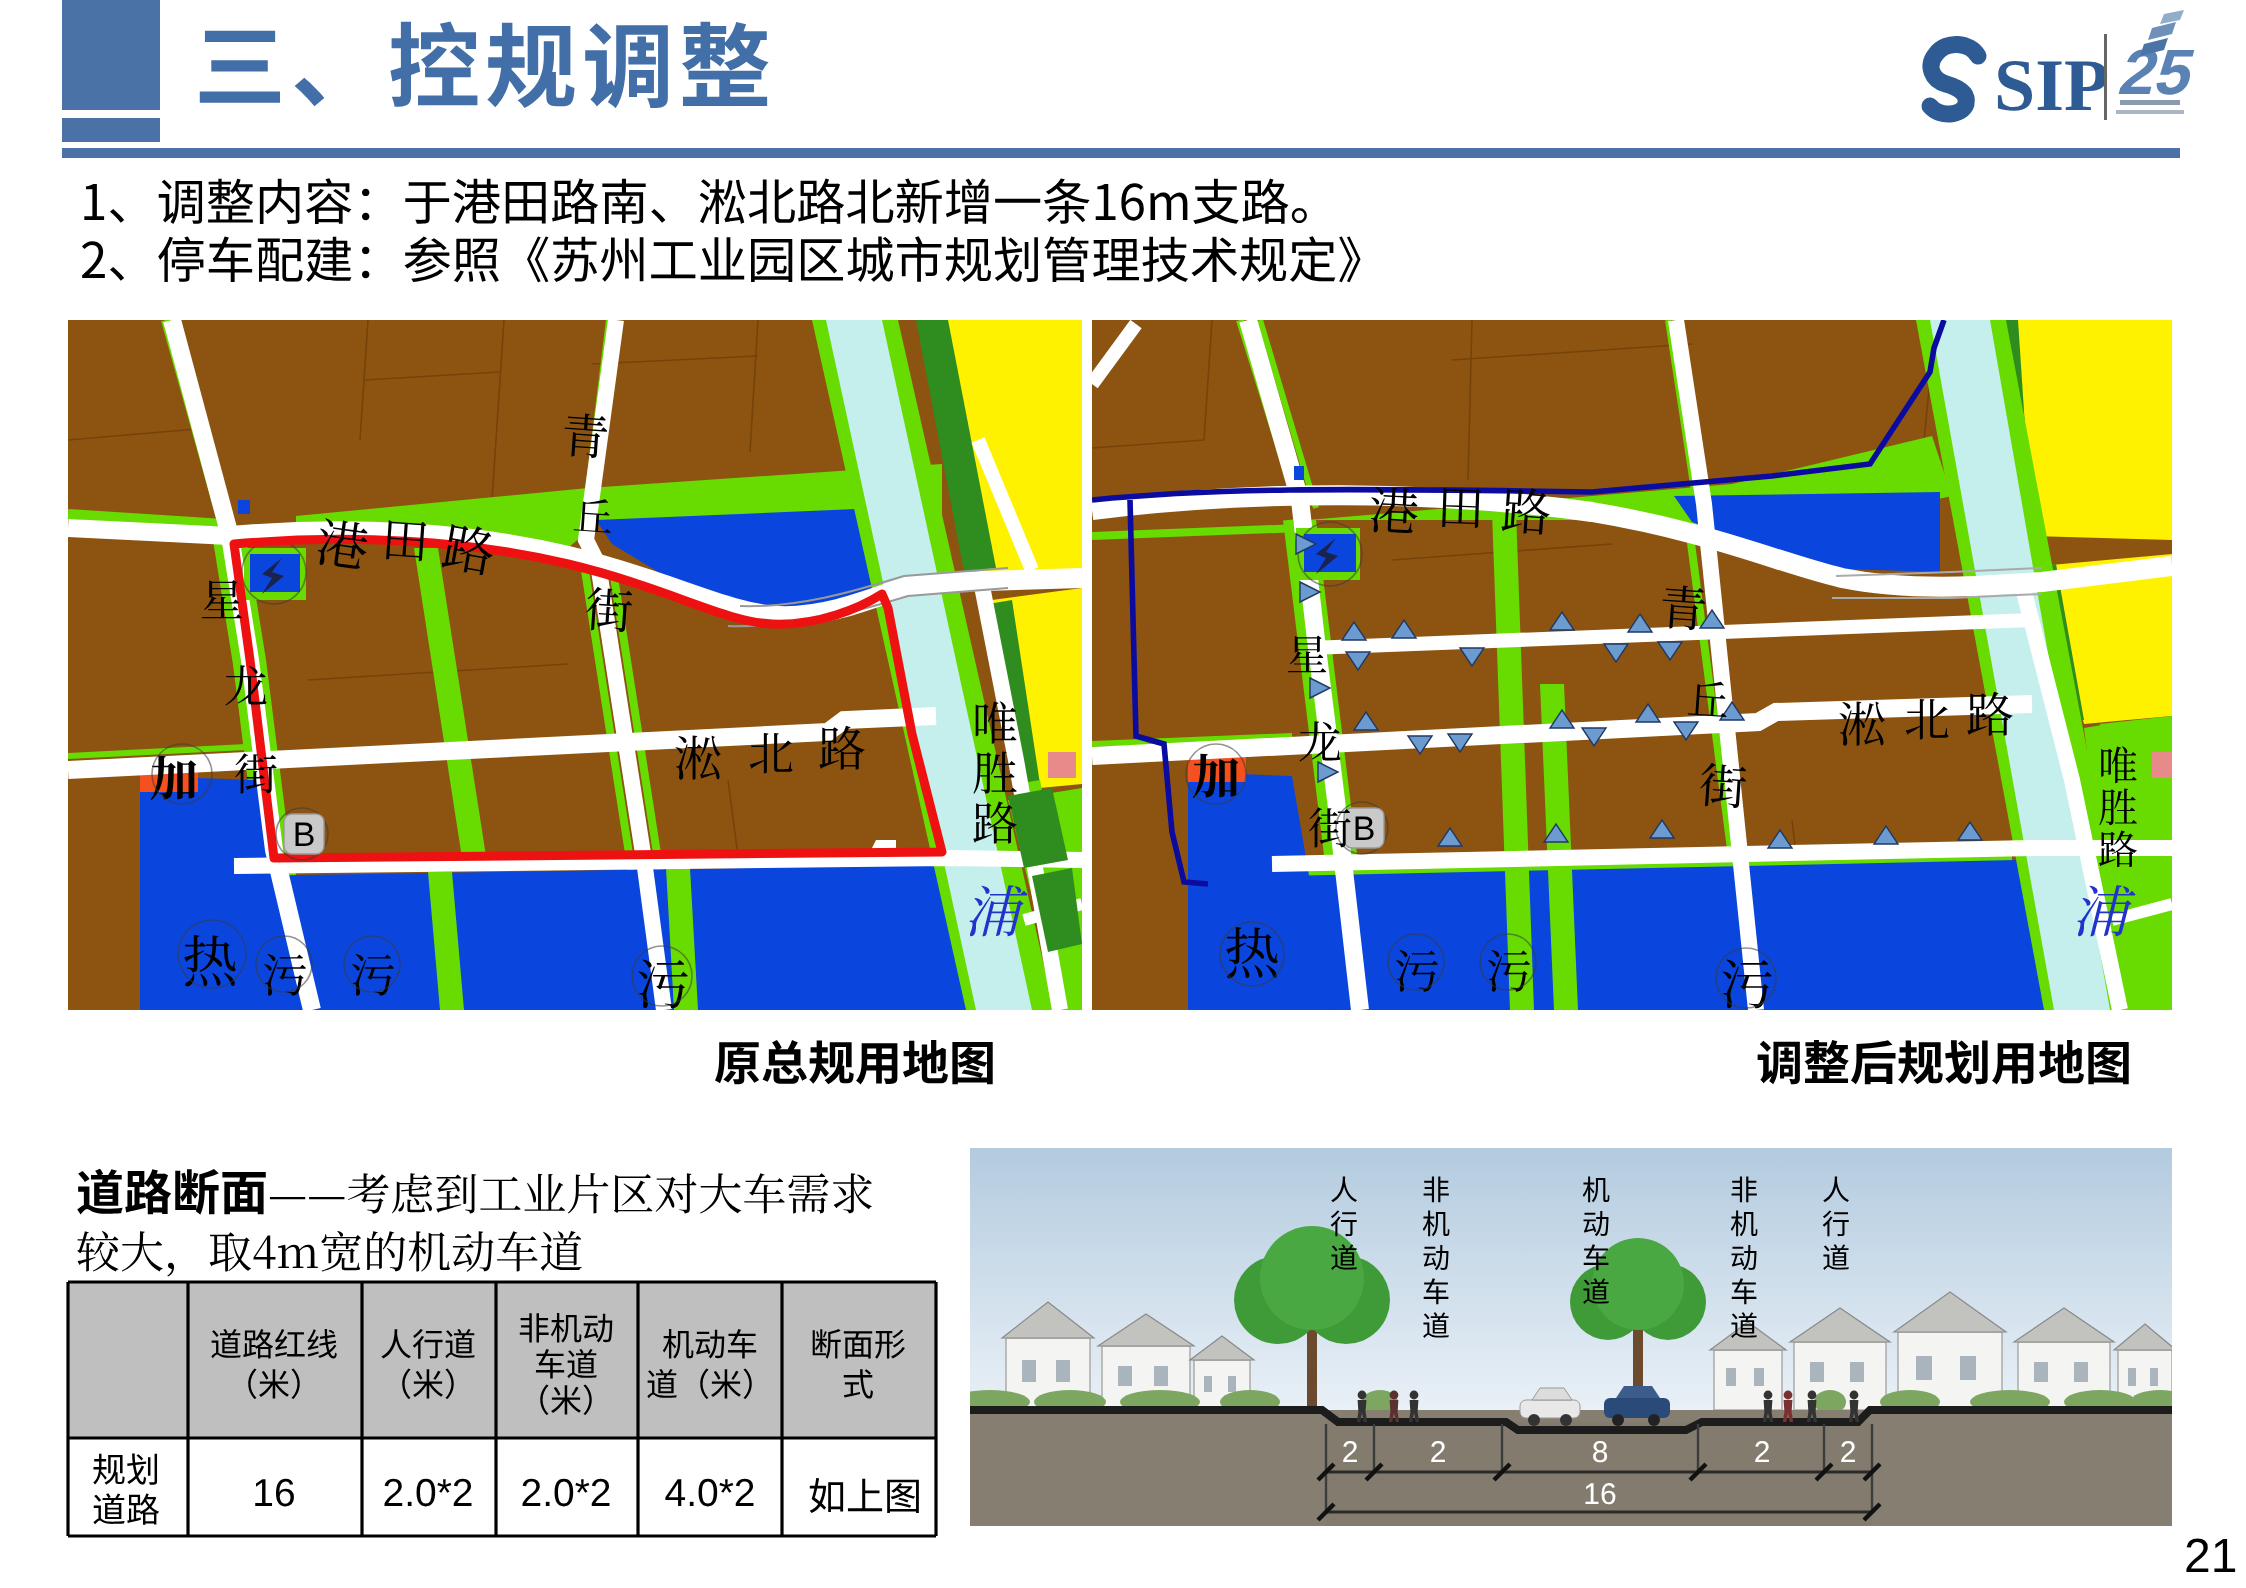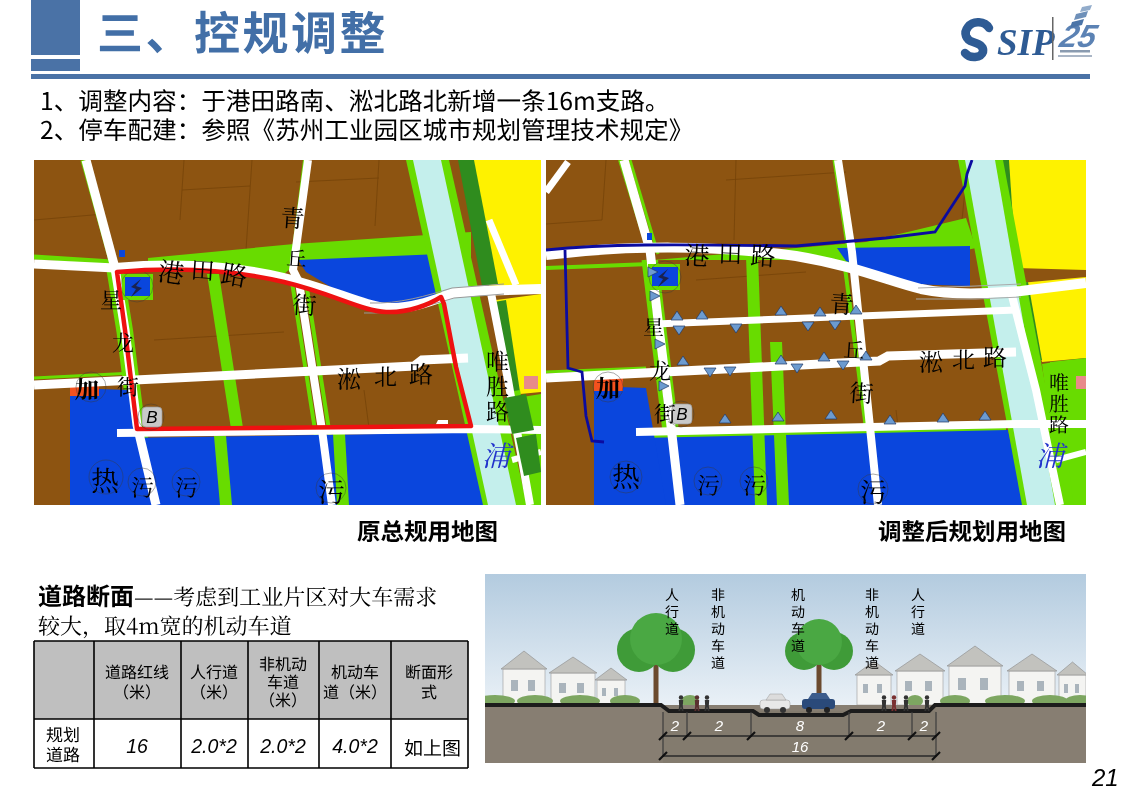--- a/index.html
+++ b/index.html
@@ -1,14 +1,14 @@
 <!DOCTYPE html>
 <html><head><meta charset="utf-8"><style>
 html,body{margin:0;padding:0;background:#fff;}
-#pg{position:relative;width:1123px;height:794px;overflow:hidden;font-style:italic;}
+#pg{position:relative;width:1123px;height:794px;overflow:hidden;}
 </style></head><body>
 <div id="pg">
 <svg width="1123" height="794" viewBox="0 0 1123 794">
 <defs>
         <path id="G0" d="M119 754V631H882V754ZM188 432V310H802V432ZM63 93V-29H935V93Z"></path>
         <path id="G1" d="M255 -69 362 23C312 85 215 184 144 242L40 152C109 92 194 6 255 -69Z"></path>
         <path id="G2" d="M673 525C736 474 824 400 867 356L941 436C895 478 804 548 743 595ZM140 851V672H39V562H140V353L26 318L49 202L140 234V53C140 40 136 36 124 36C112 35 77 35 41 36C55 5 69 -45 72 -74C136 -74 180 -70 210 -52C241 -33 250 -3 250 52V273L350 310L331 416L250 389V562H335V672H250V851ZM540 591C496 535 425 478 359 441C379 420 410 375 423 352H403V247H589V48H326V-57H972V48H710V247H899V352H434C507 400 589 479 641 552ZM564 828C576 800 590 766 600 736H359V552H468V634H844V555H957V736H729C717 770 697 818 679 854Z"></path>
         <path id="G3" d="M464 805V272H578V701H809V272H928V805ZM184 840V696H55V585H184V521L183 464H35V350H176C163 226 126 93 25 3C53 -16 93 -56 110 -80C193 0 240 103 266 208C304 158 345 100 368 61L450 147C425 176 327 294 288 332L290 350H431V464H297L298 521V585H419V696H298V840ZM639 639V482C639 328 610 130 354 -3C377 -20 416 -65 430 -88C543 -28 618 50 666 134V44C666 -43 698 -67 777 -67H846C945 -67 963 -22 973 131C946 137 906 154 880 174C876 51 870 24 845 24H799C780 24 771 32 771 57V303H731C745 365 750 426 750 480V639Z"></path>
         <path id="G4" d="M80 762C135 714 206 645 237 600L319 683C285 727 212 791 157 835ZM35 541V426H153V138C153 76 116 28 91 5C111 -10 150 -49 163 -72C179 -51 206 -26 332 84C320 45 303 9 281 -24C304 -36 349 -70 366 -89C462 46 476 267 476 424V709H827V38C827 24 822 19 809 18C795 18 751 17 708 20C724 -8 740 -59 743 -88C812 -89 858 -86 890 -68C924 -49 933 -17 933 36V813H372V424C372 340 370 241 350 149C340 171 330 196 323 216L270 171V541ZM603 690V624H522V539H603V471H504V386H803V471H696V539H783V624H696V690ZM511 326V32H598V76H782V326ZM598 242H695V160H598Z"></path>
         <path id="G5" d="M191 185V34H43V-65H958V34H556V84H815V173H556V222H896V319H103V222H438V34H306V185ZM622 849C599 762 556 682 499 626V684H339V718H513V803H339V850H234V803H52V718H234V684H75V493H191C148 453 87 417 31 397C53 379 83 344 98 321C145 343 193 379 234 420V340H339V442C379 419 423 388 447 365L496 431C475 450 438 474 404 493H499V594C521 573 547 543 559 527C574 541 589 557 603 574C619 545 639 515 662 487C616 451 559 424 490 405C511 385 546 342 557 320C626 344 684 375 734 415C782 374 840 340 908 317C922 345 952 389 974 411C908 428 852 455 805 488C841 533 868 587 887 652H954V747H702C712 772 721 798 729 824ZM168 614H234V563H168ZM339 614H400V563H339ZM339 493H365L339 461ZM775 652C764 616 748 585 728 557C701 587 680 619 663 652Z"></path>

